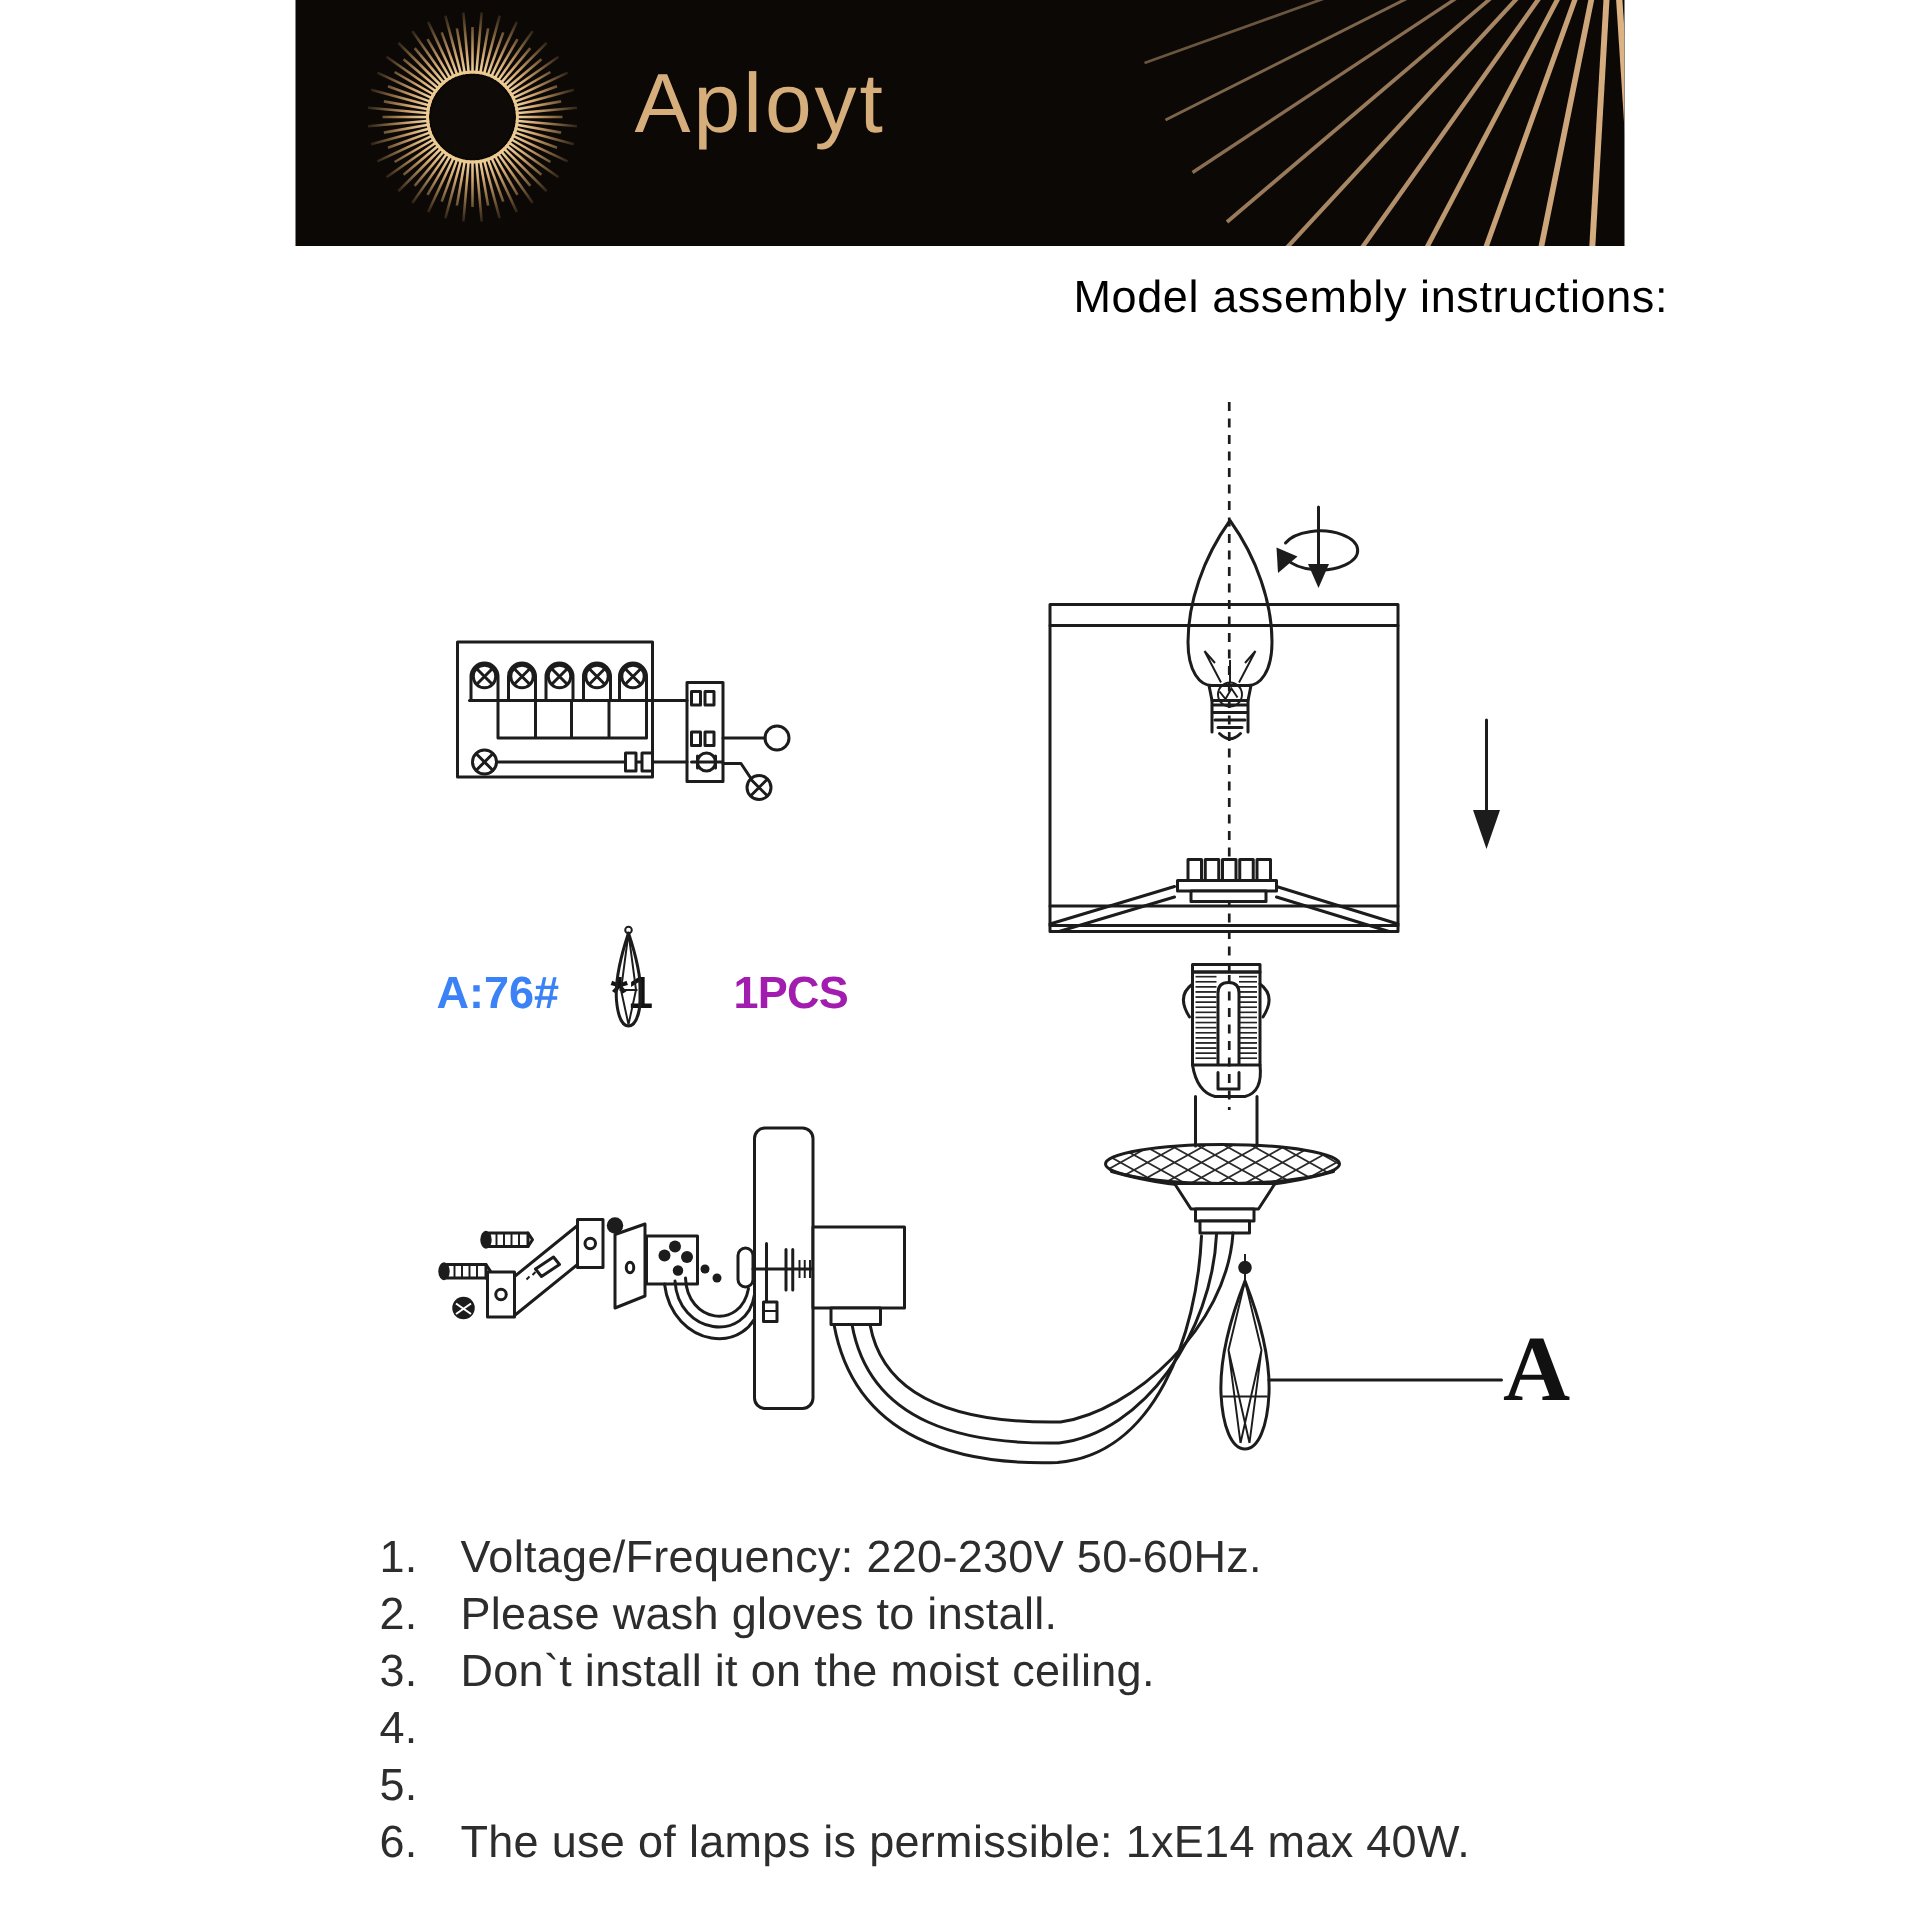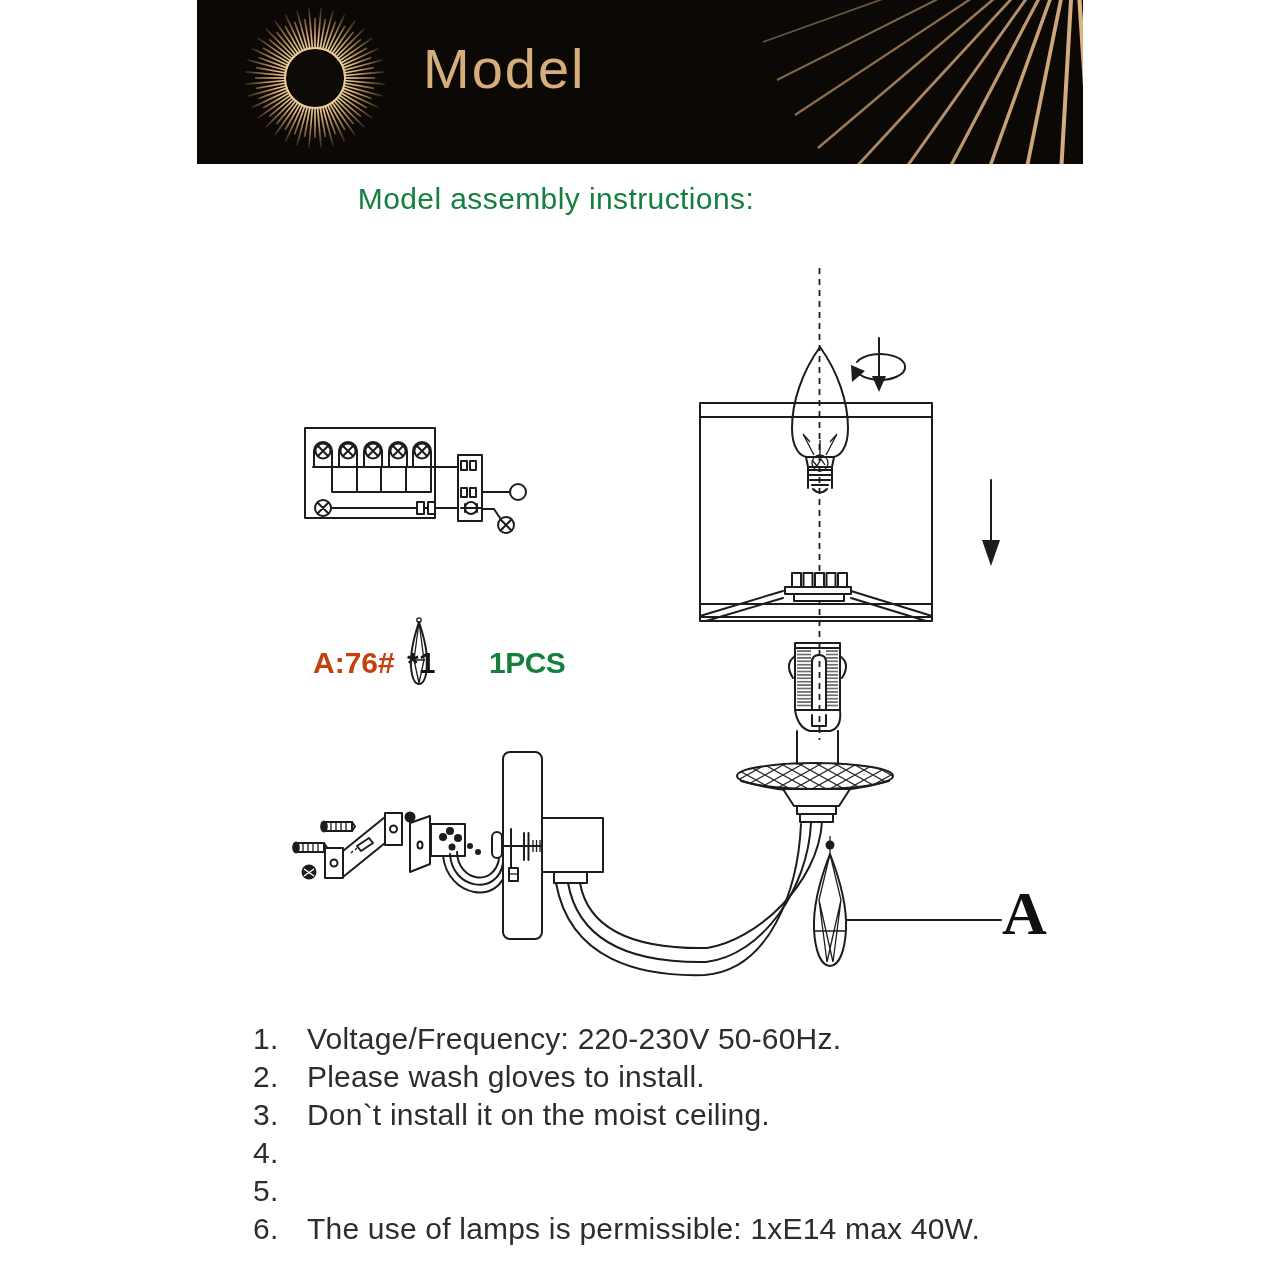--- a/index.html
+++ b/index.html
@@ -7,27 +7,27 @@
         font-family:"Liberation Sans",sans-serif;color:#2d2d2d;}
 
   
   .banner{position:absolute;left:197px;top:0;width:886px;height:164px;background:#0b0806;overflow:hidden;}
   .brand-text{position:absolute;left:226px;top:36px;font-size:56px;font-weight:300;
               letter-spacing:2px;color:#d6ae7c;font-family:"Liberation Sans",sans-serif;}
   .sunburst{position:absolute;left:33px;top:-4px;}
   .corner-rays{position:absolute;right:0;top:0;}
 
   
-  .title{position:absolute;left:0;top:180px;width:1112px;text-align:center;
-         font-size:30px;letter-spacing:.4px;color:#15803d;line-height:37px;}
-
-  
-  .part-code{position:absolute;left:313px;top:646px;font-size:30px;font-weight:700;color:#c2410c;}
+  .title{position:absolute;left:0;top:180px;width:1112px;text-align:right;
+         font-size:30px;letter-spacing:.4px;color:#000000;line-height:37px;}
+
+  
+  .part-code{position:absolute;left:291px;top:646px;font-size:30px;font-weight:700;color:#3b82f6;}
   .part-marker{position:absolute;left:407px;top:646px;font-size:30px;font-weight:700;color:#111;}
-  .part-qty{position:absolute;left:489px;top:646px;font-size:30px;font-weight:700;letter-spacing:-.5px;color:#15803d;}
+  .part-qty{position:absolute;left:489px;top:646px;font-size:30px;font-weight:700;letter-spacing:-.5px;color:#a21caf;}
 
   
   .a-label{position:absolute;left:1002px;top:882px;font-family:"Liberation Serif",serif;
            font-weight:700;font-size:62px;line-height:62px;color:#111;}
 
   
   .instructions{position:absolute;left:253px;top:1022px;width:840px;list-style:none;margin:0;padding:0;}
   .instructions li{display:flex;align-items:baseline;height:38px;font-size:30px;letter-spacing:.2px;color:#2d2d2d;}
   .instructions .num{width:54px;flex:0 0 54px;}
 
@@ -125,21 +125,21 @@
           <line x1="110.11473670974873" y1="67.50000000000001" x2="136.96152422706632" y2="52.00000000000002" stroke="url(#sunGrad)" stroke-width="1.7"></line>
           <line x1="111.28292582406284" y1="69.74407040951971" x2="148.4415450925655" y2="52.416721678151" stroke="url(#sunGrad)" stroke-width="1.7"></line>
           <line x1="112.25108600279134" y1="72.08141584355562" x2="141.3815572471545" y2="61.47879140045988" stroke="url(#sunGrad)" stroke-width="1.7"></line>
           <line x1="113.01184896238298" y1="74.4942476920269" x2="152.6148078402348" y2="63.882666842823554" stroke="url(#sunGrad)" stroke-width="1.7"></line>
           <line x1="113.55942483735403" y1="76.96420284765902" x2="144.0884651807325" y2="71.58110933998418" stroke="url(#sunGrad)" stroke-width="1.7"></line>
           <line x1="113.88964624466063" y1="79.4724834603179" x2="154.73362886642218" y2="75.89909800766392" stroke="url(#sunGrad)" stroke-width="1.7"></line>
         </g>
       <circle cx="85" cy="82" r="30" fill="none" stroke="#ecca92" stroke-width="2"></circle>
       <circle cx="85" cy="82" r="27.5" fill="#0d0a07"></circle>
     </svg>
-    <div class="brand-text">Model</div>
+    <div class="brand-text">Aployt</div>
     <svg class="corner-rays" width="520" height="164">
       <g id="corner-rays-g">
           <line x1="512" y1="-70" x2="200" y2="42" stroke="#ddb384" stroke-width="1.8" stroke-opacity="0.45"></line>
           <line x1="512" y1="-70" x2="214" y2="80" stroke="#ddb384" stroke-width="2" stroke-opacity="0.55"></line>
           <line x1="512" y1="-70" x2="232" y2="115" stroke="#ddb384" stroke-width="2.2" stroke-opacity="0.6"></line>
           <line x1="512" y1="-70" x2="255" y2="148" stroke="#ddb384" stroke-width="2.5" stroke-opacity="0.68"></line>
           <line x1="512" y1="-70" x2="283" y2="178" stroke="#ddb384" stroke-width="2.8" stroke-opacity="0.75"></line>
           <line x1="512" y1="-70" x2="316" y2="206" stroke="#ddb384" stroke-width="3" stroke-opacity="0.8"></line>
           <line x1="512" y1="-70" x2="354" y2="230" stroke="#ddb384" stroke-width="3.2" stroke-opacity="0.85"></line>
           <line x1="512" y1="-70" x2="397" y2="250" stroke="#ddb384" stroke-width="3.5" stroke-opacity="0.9"></line>

